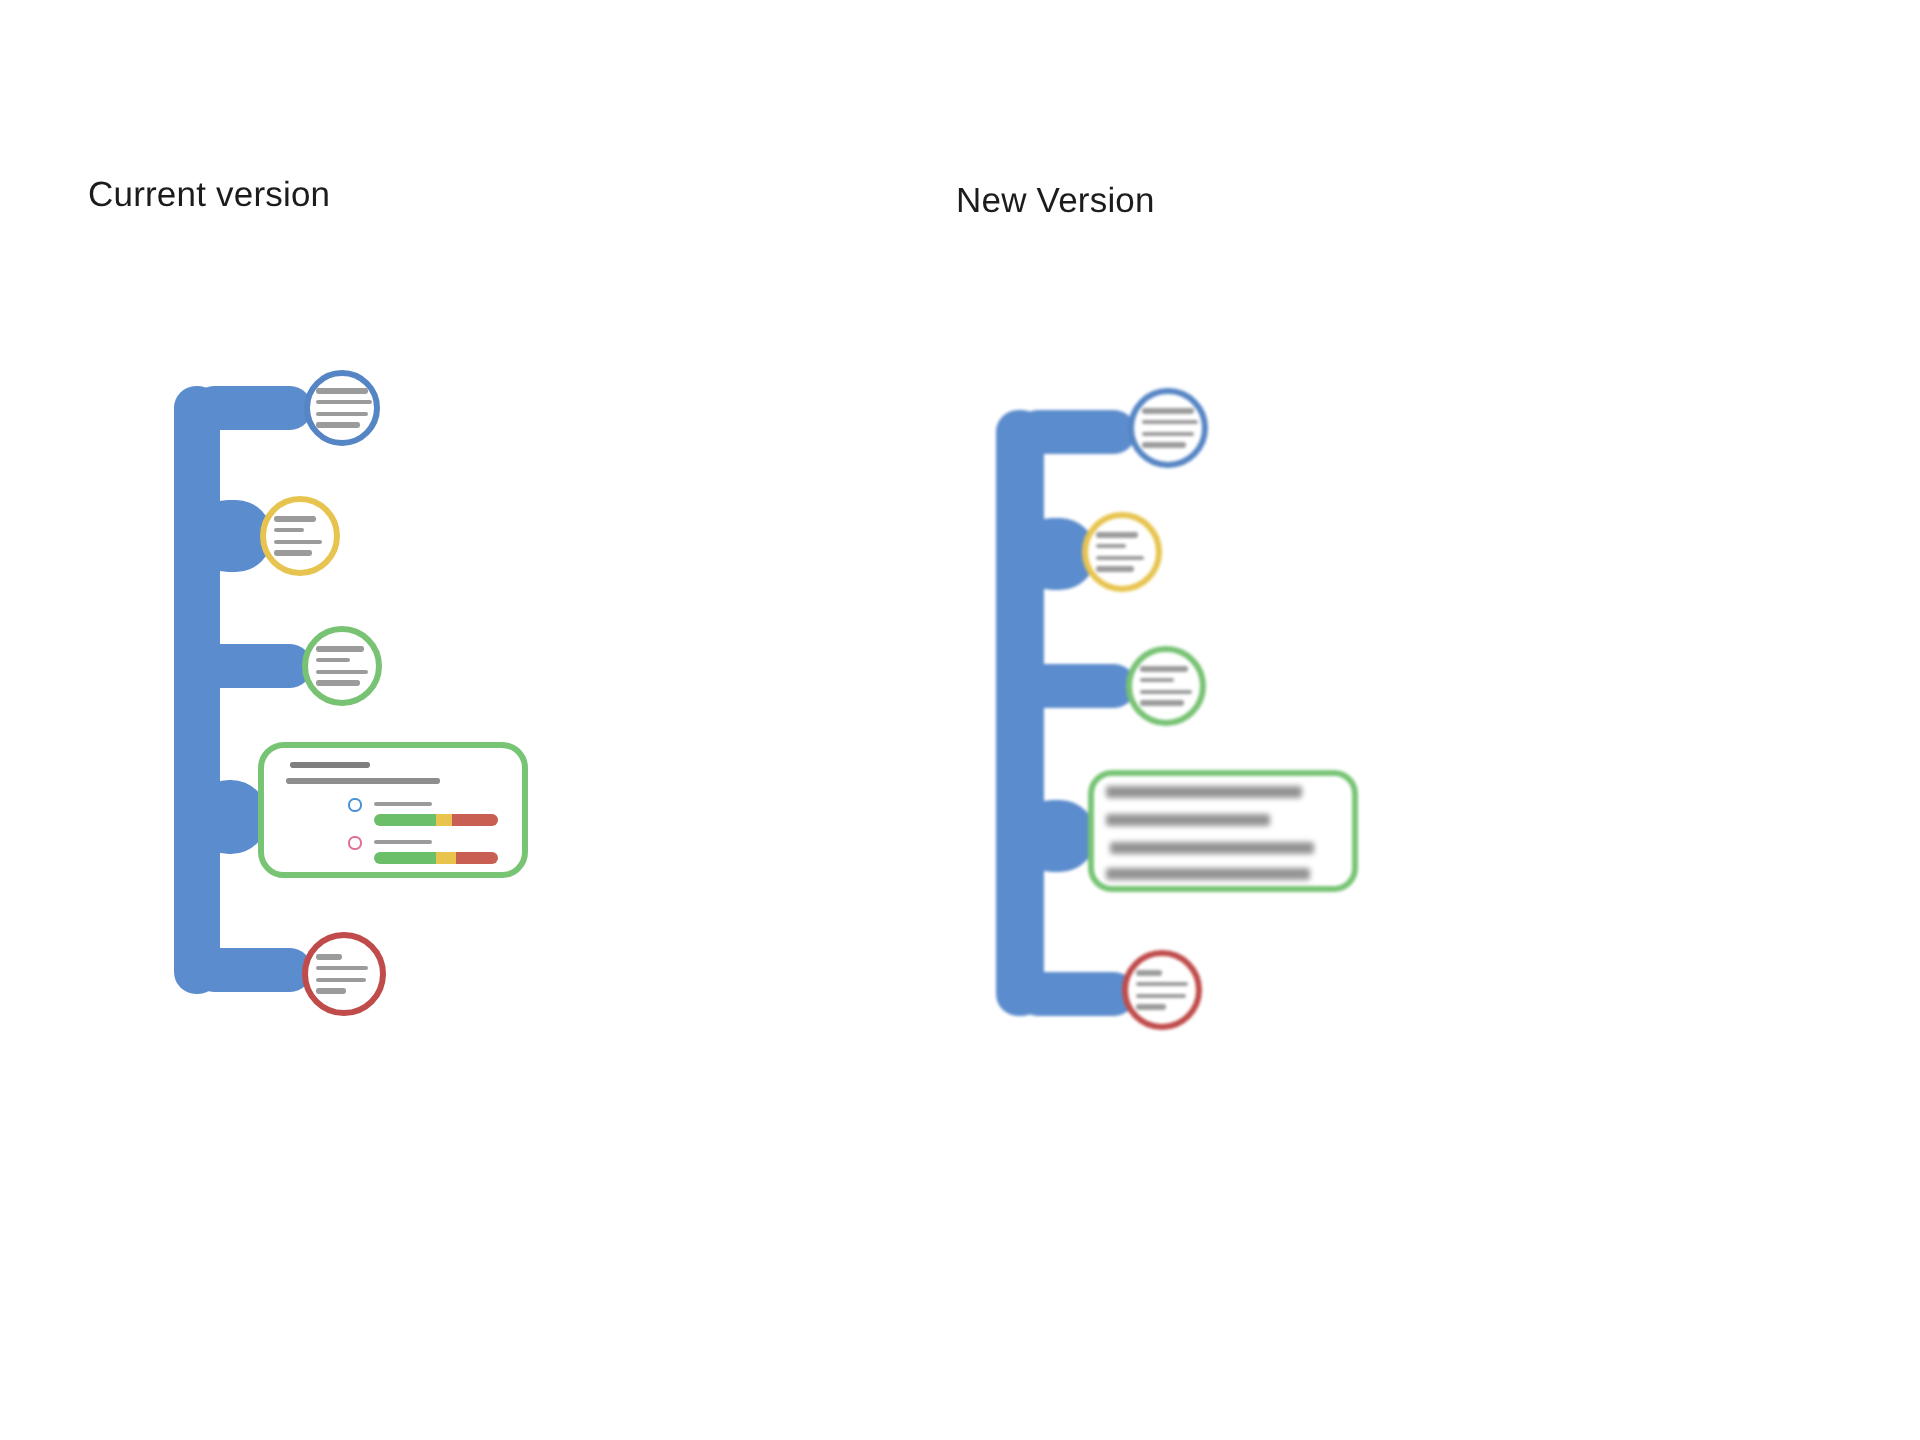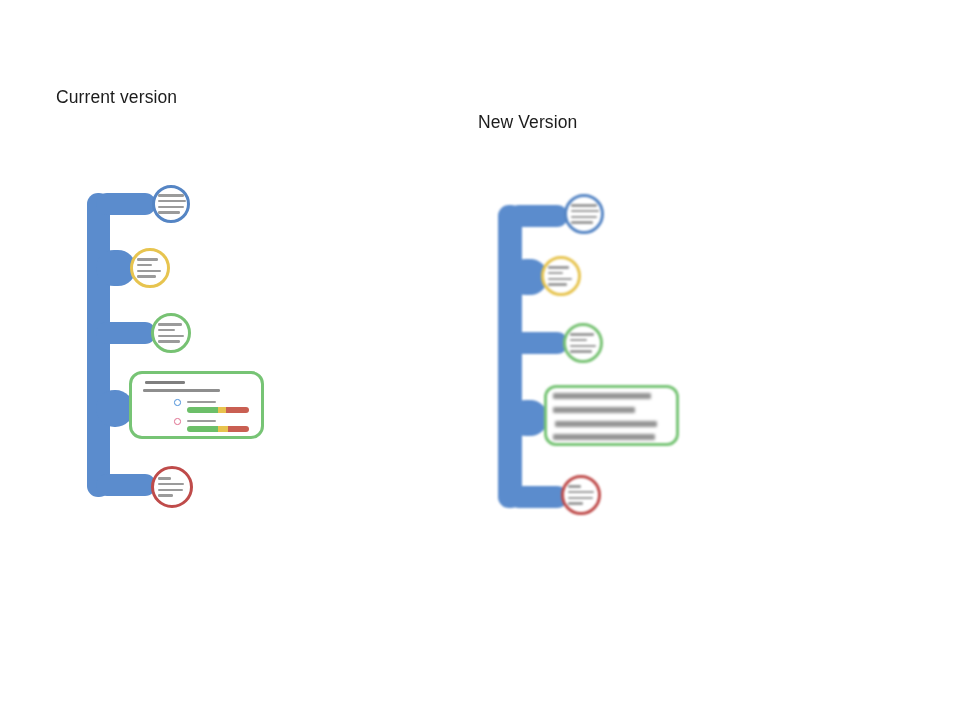--- a/index.html
+++ b/index.html
@@ -7,22 +7,22 @@
     width:960px;height:720px;position:relative;overflow:hidden;
     background:#ffffff;
     font-family:"Liberation Sans", sans-serif;
   }
   .slide{position:absolute;inset:0;}
   .title{
     position:absolute;
     font-size:17.5px;line-height:20px;color:#1c1c1c;
     letter-spacing:.1px;white-space:nowrap;
   }
-  .title-current{left:56px;top:87px;}
-  .title-new{left:478px;top:112px;}
+  .title-current{left:44px;top:87px;}
+  .title-new{left:478px;top:90px;}
   .diagram{position:absolute;inset:0;}
   .spine-svg{position:absolute;left:0;top:0;width:960px;height:720px;}
   .node-circle{
     position:absolute;box-sizing:border-box;background:#ffffff;
     border:3px solid #888;border-radius:50%;
   }
   .detail-box{
     position:absolute;box-sizing:border-box;background:#ffffff;
     border:3px solid #77c475;
   }

